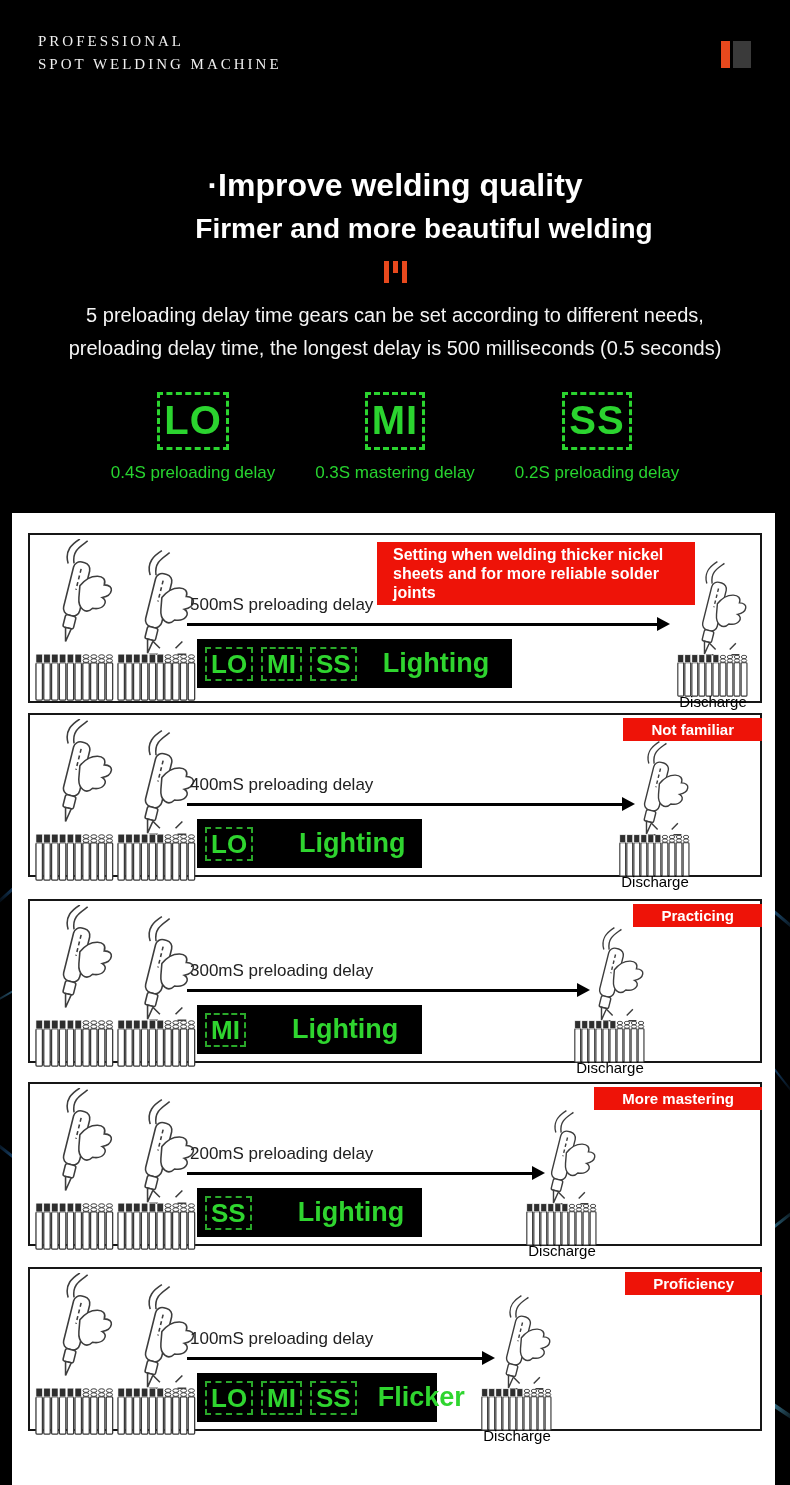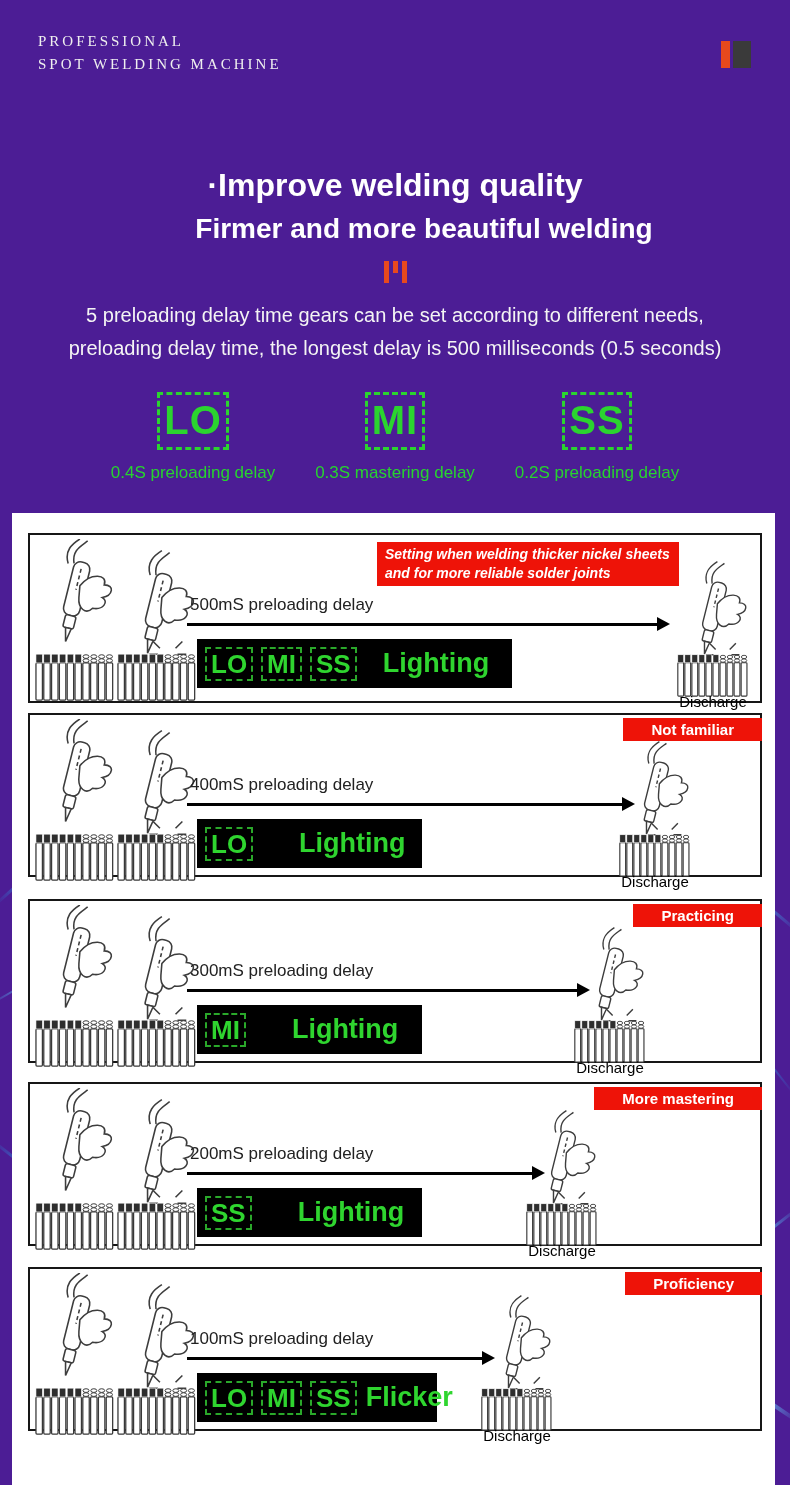--- a/index.html
+++ b/index.html
@@ -1,17 +1,17 @@
 <!DOCTYPE html>
 <html><head>
 <meta charset="utf-8">
 <style>
   html,body{margin:0;padding:0;}
   body{font-family:"Liberation Sans", sans-serif;}
-  .page{position:relative;width:790px;height:1485px;background:#4c1d95;overflow:hidden;}
+  .page{position:relative;width:790px;height:1485px;background:#000000;overflow:hidden;}
 
   
   .streak{position:absolute;opacity:.6;border-radius:3px;pointer-events:none;}
   .s1{left:-14px;top:880px;width:70px;height:3px;background:linear-gradient(90deg,transparent,#2f86d8,transparent);transform:rotate(-42deg);}
   .s2{left:-18px;top:985px;width:80px;height:2px;background:linear-gradient(90deg,transparent,#57b9f2,transparent);transform:rotate(-30deg);}
   .s3{left:-16px;top:1160px;width:70px;height:3px;background:linear-gradient(90deg,transparent,#2f86d8,transparent);transform:rotate(38deg);}
   .s4{right:-18px;top:905px;width:80px;height:3px;background:linear-gradient(90deg,transparent,#3f9ae2,transparent);transform:rotate(40deg);}
   .s5{right:-16px;top:1230px;width:76px;height:3px;background:linear-gradient(90deg,transparent,#57c4f5,transparent);transform:rotate(-38deg);}
   .s6{right:-14px;top:1400px;width:70px;height:4px;background:linear-gradient(90deg,transparent,#66d2ff,transparent);transform:rotate(34deg);}
   .s7{right:-20px;top:1060px;width:84px;height:2px;background:linear-gradient(90deg,transparent,#2f86d8,transparent);transform:rotate(52deg);}
@@ -63,33 +63,33 @@
 
   .led{position:absolute;left:167px;top:104px;height:49px;background:#000;display:flex;align-items:center;padding:0 8px;box-sizing:border-box;}
   .row--0 .led{width:315px;}
   .row--1 .led,.row--2 .led,.row--3 .led{width:225px;}
   .row--4 .led{width:240px;}
   .led-gears{display:flex;gap:8px;}
   .led-gear{color:#2fd52f;font-size:26px;font-weight:bold;border:2px dashed #2aa82a;padding:1px 4px;line-height:28px;}
   .led-word{color:#2fd52f;font-size:27px;font-weight:bold;}
   .row--0 .led-word{margin-left:26px;}
   .row--1 .led-word,.row--2 .led-word,.row--3 .led-word{margin-left:46px;}
-  .row--4 .led-word{margin-left:9px;}
+  .row--4 .led-word{margin-left:21px;}
 
   .discharge{position:absolute;top:16px;width:86px;text-align:center;}
   .row--0 .discharge{left:640px;}
   .row--1 .discharge{left:582px;}
   .row--2 .discharge{left:537px;}
   .row--3 .discharge{left:489px;}
   .row--4 .discharge{left:444px;}
   .d-svg{width:74px;height:146px;display:block;margin:0 auto;}
   .discharge-label{margin-top:-4px;color:#000;font-size:15px;font-weight:normal;}
 
   .badge{position:absolute;top:3px;right:-2px;background:#ee1308;color:#fff;font-size:15px;font-weight:bold;padding:3px 28px;white-space:nowrap;}
-  .row--0 .badge{right:auto;left:347px;top:7px;width:286px;white-space:normal;font-size:14px;font-style:italic;line-height:19px;text-align:left;padding:3px 8px;}
+  .row--0 .badge{right:auto;left:347px;top:7px;width:286px;white-space:normal;font-size:16px;line-height:19px;text-align:left;padding:3px 16px;}
 
   
   .shape{fill:#fff;stroke:#3d3d3d;stroke-width:1.6;}
   .ln{fill:none;stroke:#3d3d3d;stroke-width:1.6;}
   .cell{fill:#fff;stroke:#383838;stroke-width:1.3;}
   .capd{fill:#2e2e2e;stroke:#fff;stroke-width:0.6;}
   .cape{fill:#fff;stroke:#383838;stroke-width:1;}
 </style>
 </head>
 <body>

